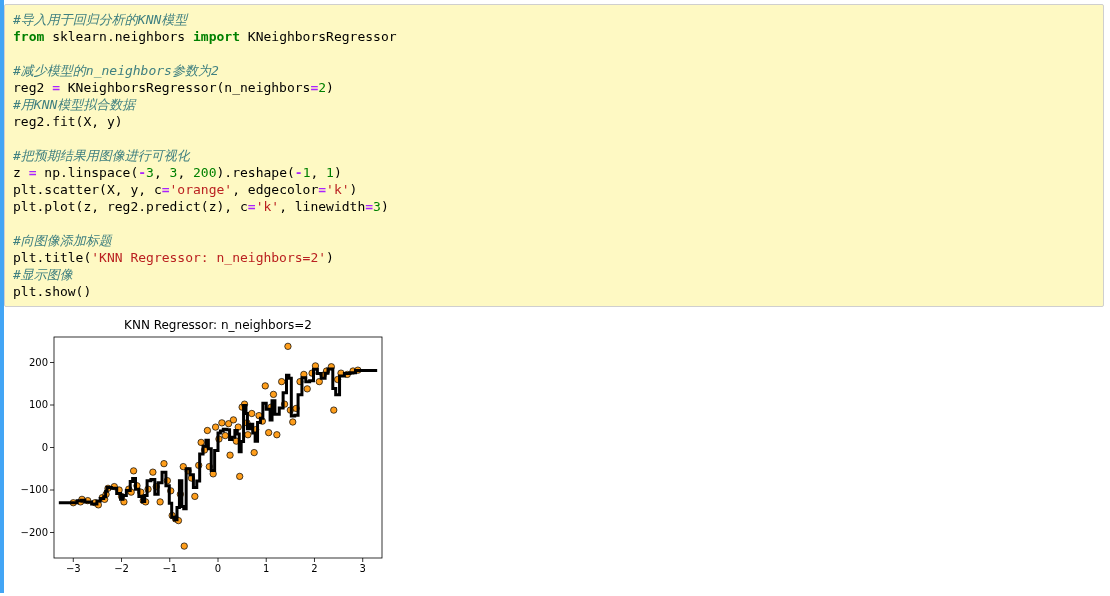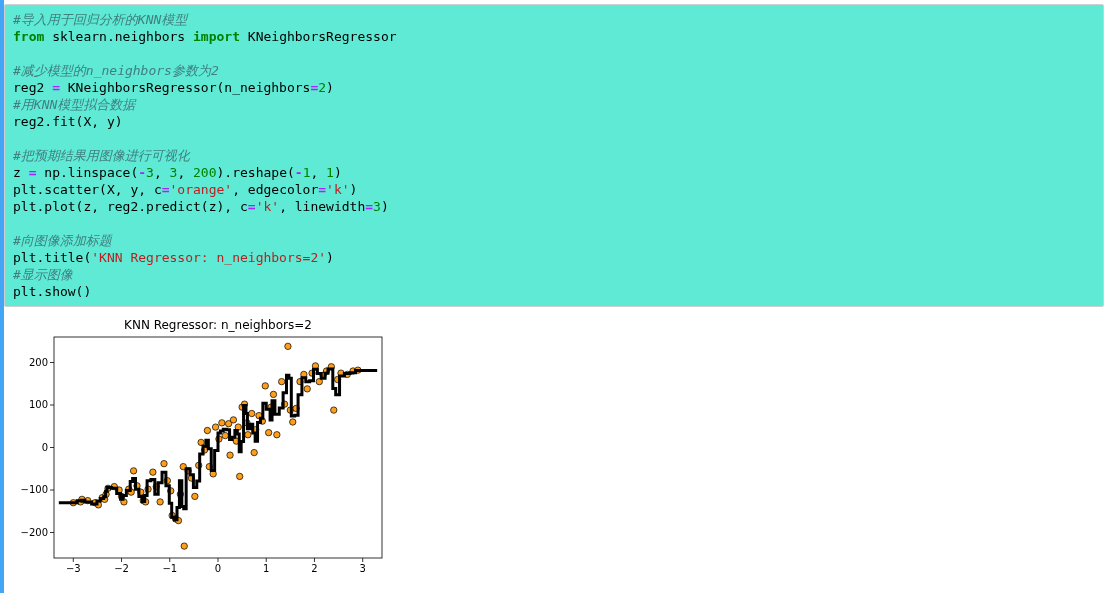--- a/index.html
+++ b/index.html
@@ -1,19 +1,19 @@
 <!DOCTYPE html>
 <html><head>
 <meta charset="utf-8">
 <style>
   html,body{margin:0;padding:0;background:#fff;font-family:"Helvetica Neue",Helvetica,Arial,sans-serif;font-size:13px;color:#000}
   .cell{display:flex;border-left:4px solid #42A5F5;padding:0;margin:0;min-height:40px;box-sizing:border-box;width:1110px}
   .prompt{flex:0 0 110px;text-align:right;padding:6px 8px 0 0;font-family:monospace;font-size:13px;color:#303F9F;box-sizing:border-box}
   .content{flex:1 1 auto;padding:4px 6px 10px 0;box-sizing:border-box}
-  .code-area{background:#5eead4;border:1px solid #cfcfcf;border-radius:2px;padding:6px 8px;font-family:"DejaVu Sans Mono",Menlo,Consolas,monospace;font-size:13px;line-height:17px;white-space:pre;overflow:auto}
+  .code-area{background:#fef9c3;border:1px solid #cfcfcf;border-radius:2px;padding:6px 8px;font-family:"DejaVu Sans Mono",Menlo,Consolas,monospace;font-size:13px;line-height:17px;white-space:pre;overflow:auto}
   .c-comment{color:#408080;font-style:italic}
   .c-kw{color:#008000;font-weight:700}
   .c-num{color:#008000}
   .c-str{color:#BA2121}
   .c-op{color:#AA22FF;font-weight:700}
   .figure{margin:8px 0 0 0}
   svg text{font-family:"DejaVu Sans",Arial,sans-serif;font-size:10px;fill:#000}
   svg .title{font-size:12px;text-anchor:middle}
   svg .tick{font-size:10px;text-anchor:middle}
   svg .ytick{font-size:10px;text-anchor:end}

